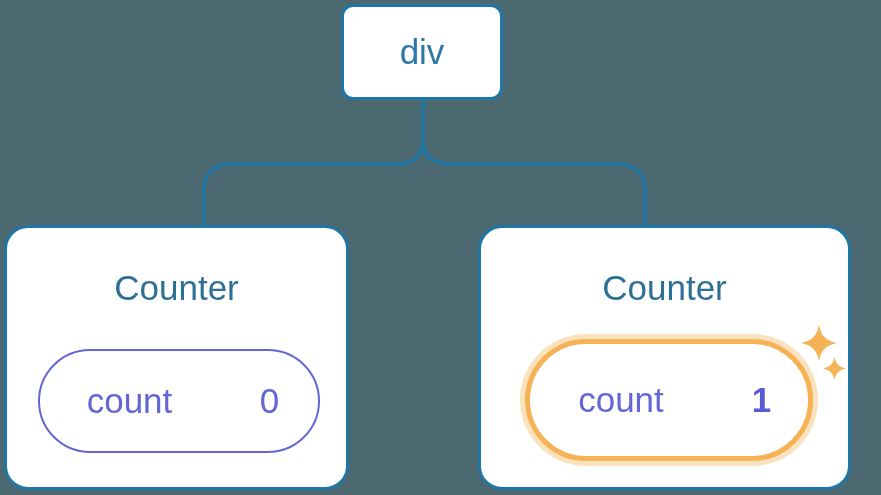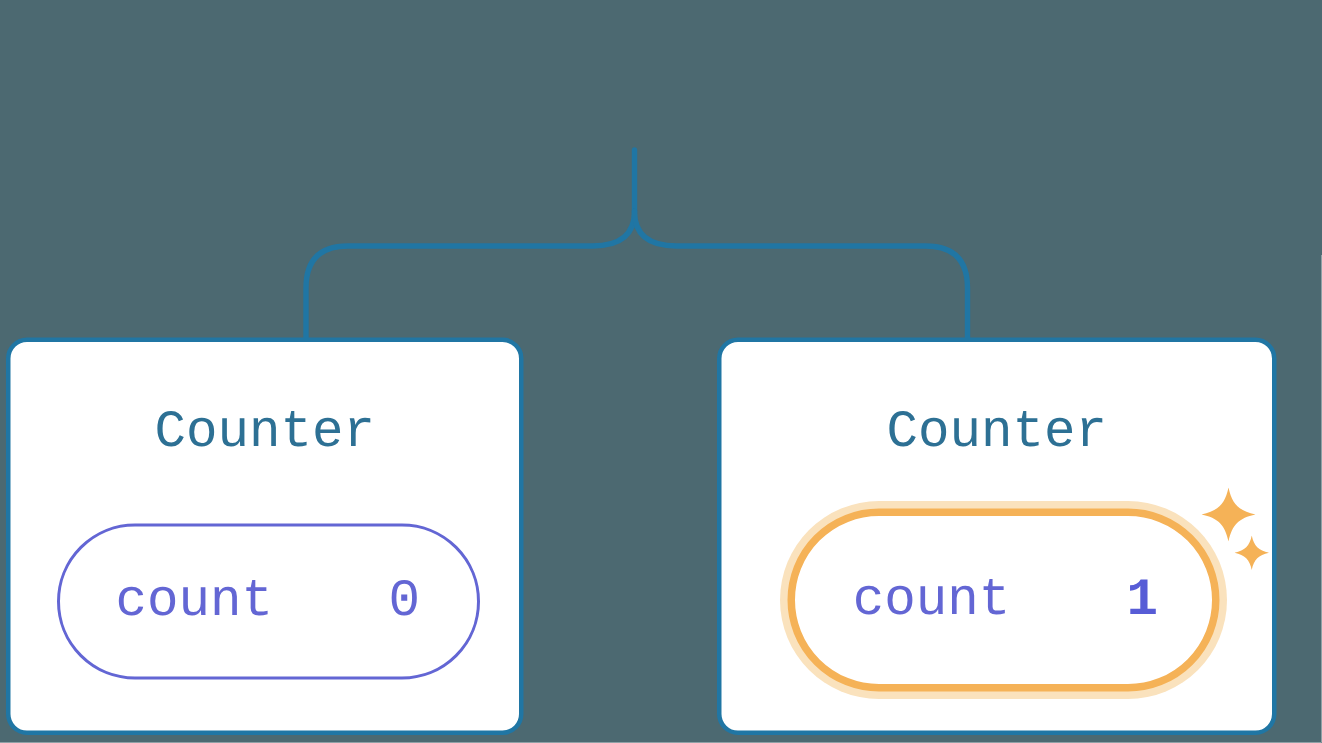--- a/index.html
+++ b/index.html
@@ -32,22 +32,21 @@
     font-size: 35px;
     color: #2E78A8;
   }
 
   .card {
     position: absolute;
     top: 225px;
     height: 265px;
     background: #ffffff;
     border: 3px solid #2076A4;
-    border-radius: 14px;
-    font-family: Liberation Mono, monospace;
+    border-radius: 24px;
   }
   .card-left  { left: 4px;   width: 345px; }
   .card-right { left: 478px; width: 373px; }
 
   .card-title {
     margin-top: 40px;
     text-align: center;
     font-size: 35px;
     color: #2D7094;
   }
@@ -98,20 +97,23 @@
 <div class="canvas">
 
   <svg class="connectors" viewBox="0 0 881 495" xmlns="http://www.w3.org/2000/svg" aria-hidden="true">
     <g stroke="#2076A4" stroke-width="3.6" fill="none" stroke-linecap="round">
       <path d="M423 100 L423 141"></path>
       <path d="M423 141 Q423 164 395 164 L232 164 Q204 164 204 192 L204 227"></path>
       <path d="M423 141 Q423 164 451 164 L617 164 Q645 164 645 192 L645 227"></path>
     </g>
   </svg>
 
+  <div class="node-root">
+    <span>div</span>
+  </div>
 
   <div class="card card-left">
     <div class="card-title">Counter</div>
     <div class="pill pill-plain">
       <div class="seg seg-key">count</div>
       <div class="pill-divider"></div>
       <div class="seg seg-val">0</div>
     </div>
   </div>
 

